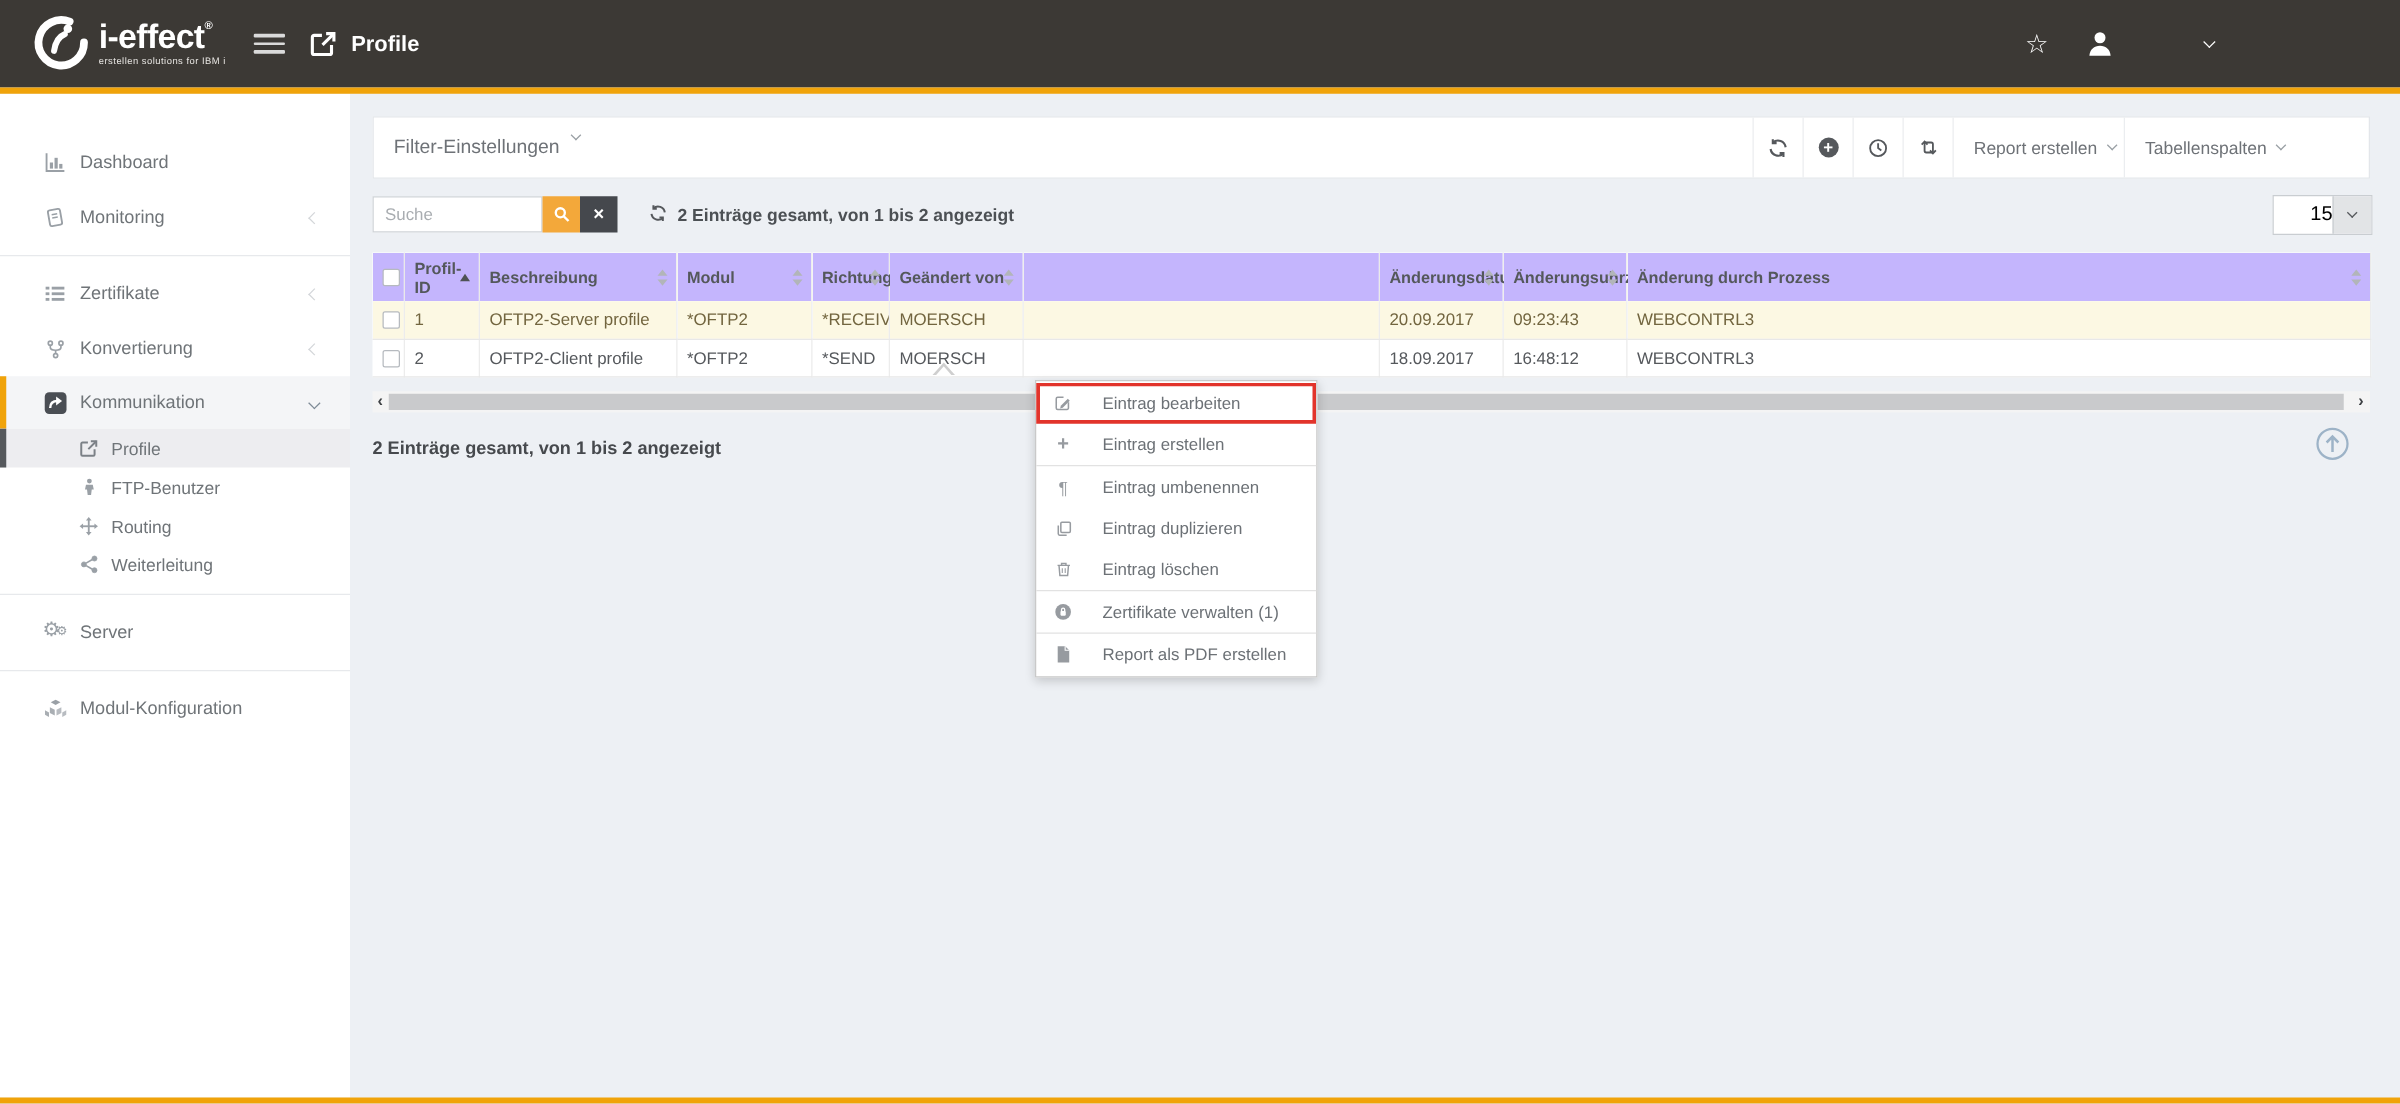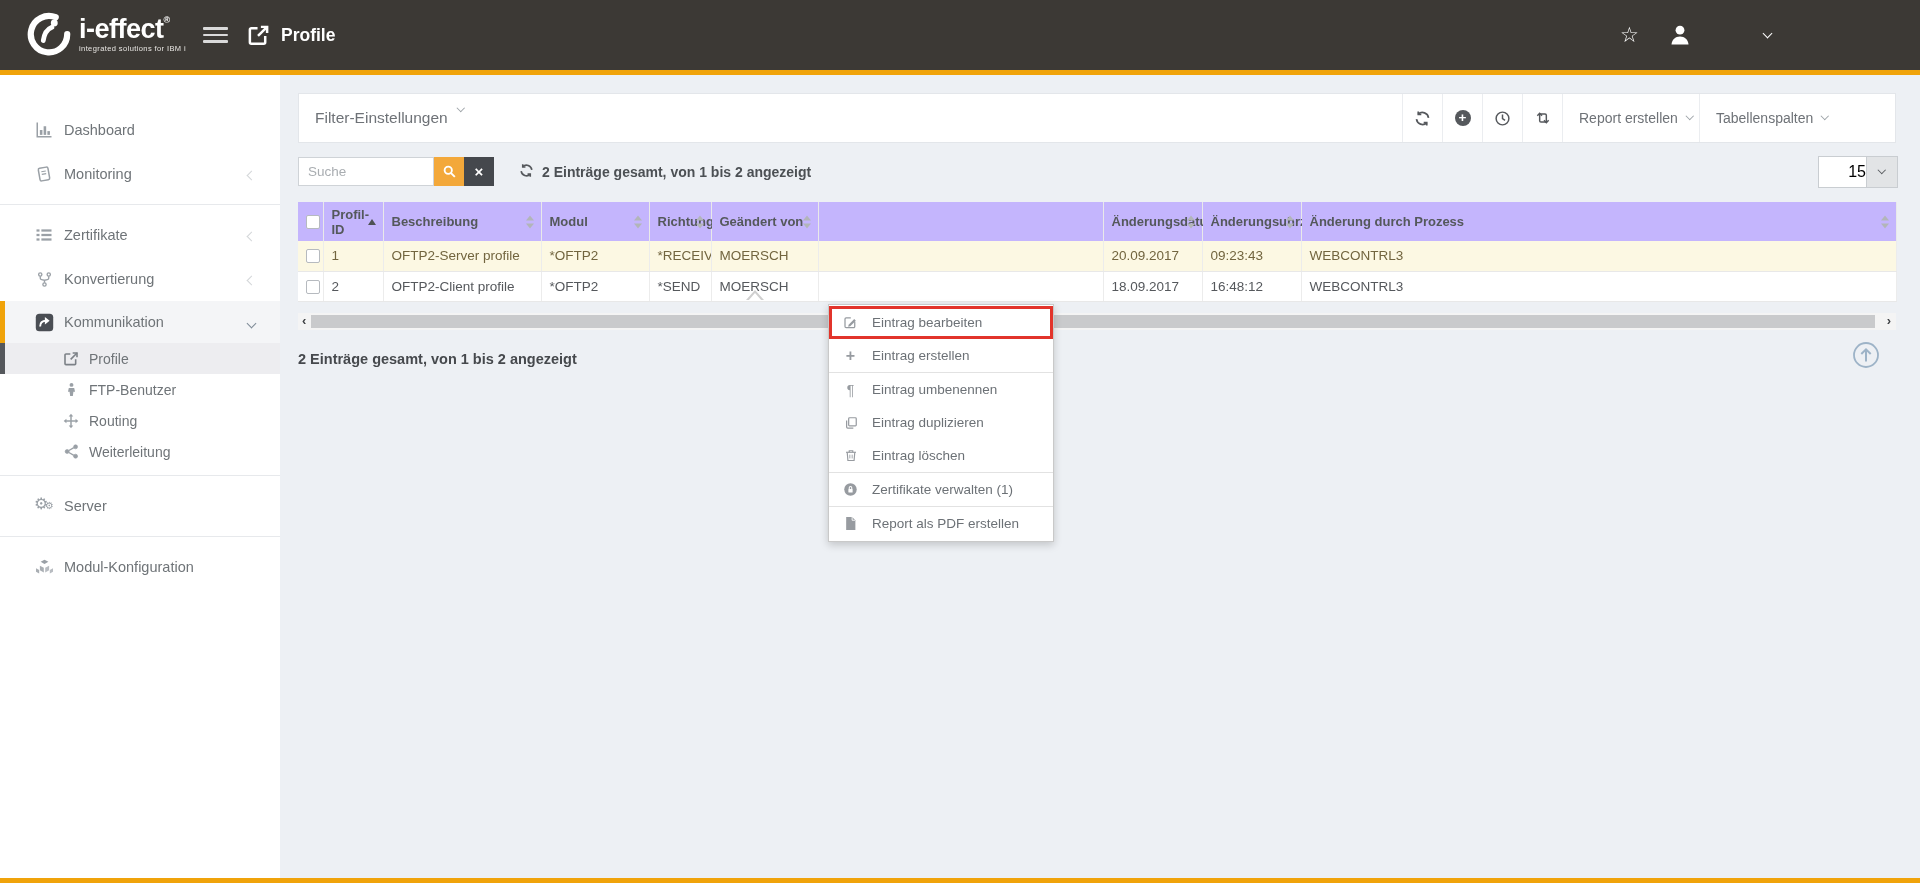--- a/index.html
+++ b/index.html
@@ -98,21 +98,21 @@
   .sb-l{left:4px;} .sb-l::before{content:"‹";}
   .sb-r{right:5px;} .sb-r::before{content:"›";}
 
   .bottom-summary{position:absolute;left:18px;top:276px;font-size:14.5px;font-weight:bold;color:#46494d;}
   .up-circle{position:absolute;left:1572px;top:266px;width:28px;height:28px;cursor:pointer;}
 
   
   .caret{position:absolute;left:466px;top:215px;width:0;height:0;border-left:9px solid transparent;border-right:9px solid transparent;border-bottom:10px solid #cfcfcf;z-index:39;}
   .caret::after{content:"";position:absolute;left:-7px;top:2.5px;width:0;height:0;border-left:7px solid transparent;border-right:7px solid transparent;border-bottom:8px solid #fff;}
   .ctxmenu{position:absolute;left:548px;top:229px;width:226px;background:#fff;border:1px solid #c9c9c9;box-shadow:0 3px 8px rgba(0,0,0,.18);z-index:40;padding:1px 0;}
-  .cm-item{height:33px;display:flex;align-items:center;padding-left:13px;gap:13px;font-size:13.5px;color:#6c7176;cursor:pointer;}
+  .cm-item{height:33px;display:flex;align-items:center;padding-left:13px;gap:23px;font-size:13.5px;color:#6c7176;cursor:pointer;}
   .cm-item .cic{width:17px;display:flex;justify-content:center;align-items:center;color:#979ba0;font-size:14.5px;font-weight:bold;}
   .cm-item.hl{box-shadow:inset 0 0 0 3px var(--red);}
   .cm-sep{height:1px;background:#e2e2e2;}
   .cic.plus::before{content:"+";font-size:16px;}
   .cic.pilcrow::before{content:"¶";font-weight:normal;font-size:14px;}
   svg{display:block;}
 </style>
 </head>
 <body>
 
@@ -122,21 +122,21 @@
     <div class="logo">
       <span>
         <svg width="46" height="46" viewBox="0 0 48 48">
           <path d="M31 6.5A19 19 0 1 0 43 24" stroke="#fff" stroke-width="6.5" fill="none" stroke-linecap="round"></path>
           <path d="M27 17c-5 2-8 7-9 14" stroke="#fff" stroke-width="5" fill="none" stroke-linecap="round"></path>
           <circle cx="29.5" cy="12.5" r="3.6" fill="#fff"></circle>
         </svg>
       </span>
       <span class="logo-txt">
         <span class="logo-name"><span>i-effect</span><sup class="logo-reg">®</sup></span>
-        <span class="logo-tag">integrated solutions for IBM i</span>
+        <span class="logo-tag">erstellen solutions for IBM i</span>
       </span>
     </div>
 
     <div class="burger">
         <div></div>
         <div></div>
         <div style="margin:0"></div>
       </div>
 
     <div class="pagetitle">

